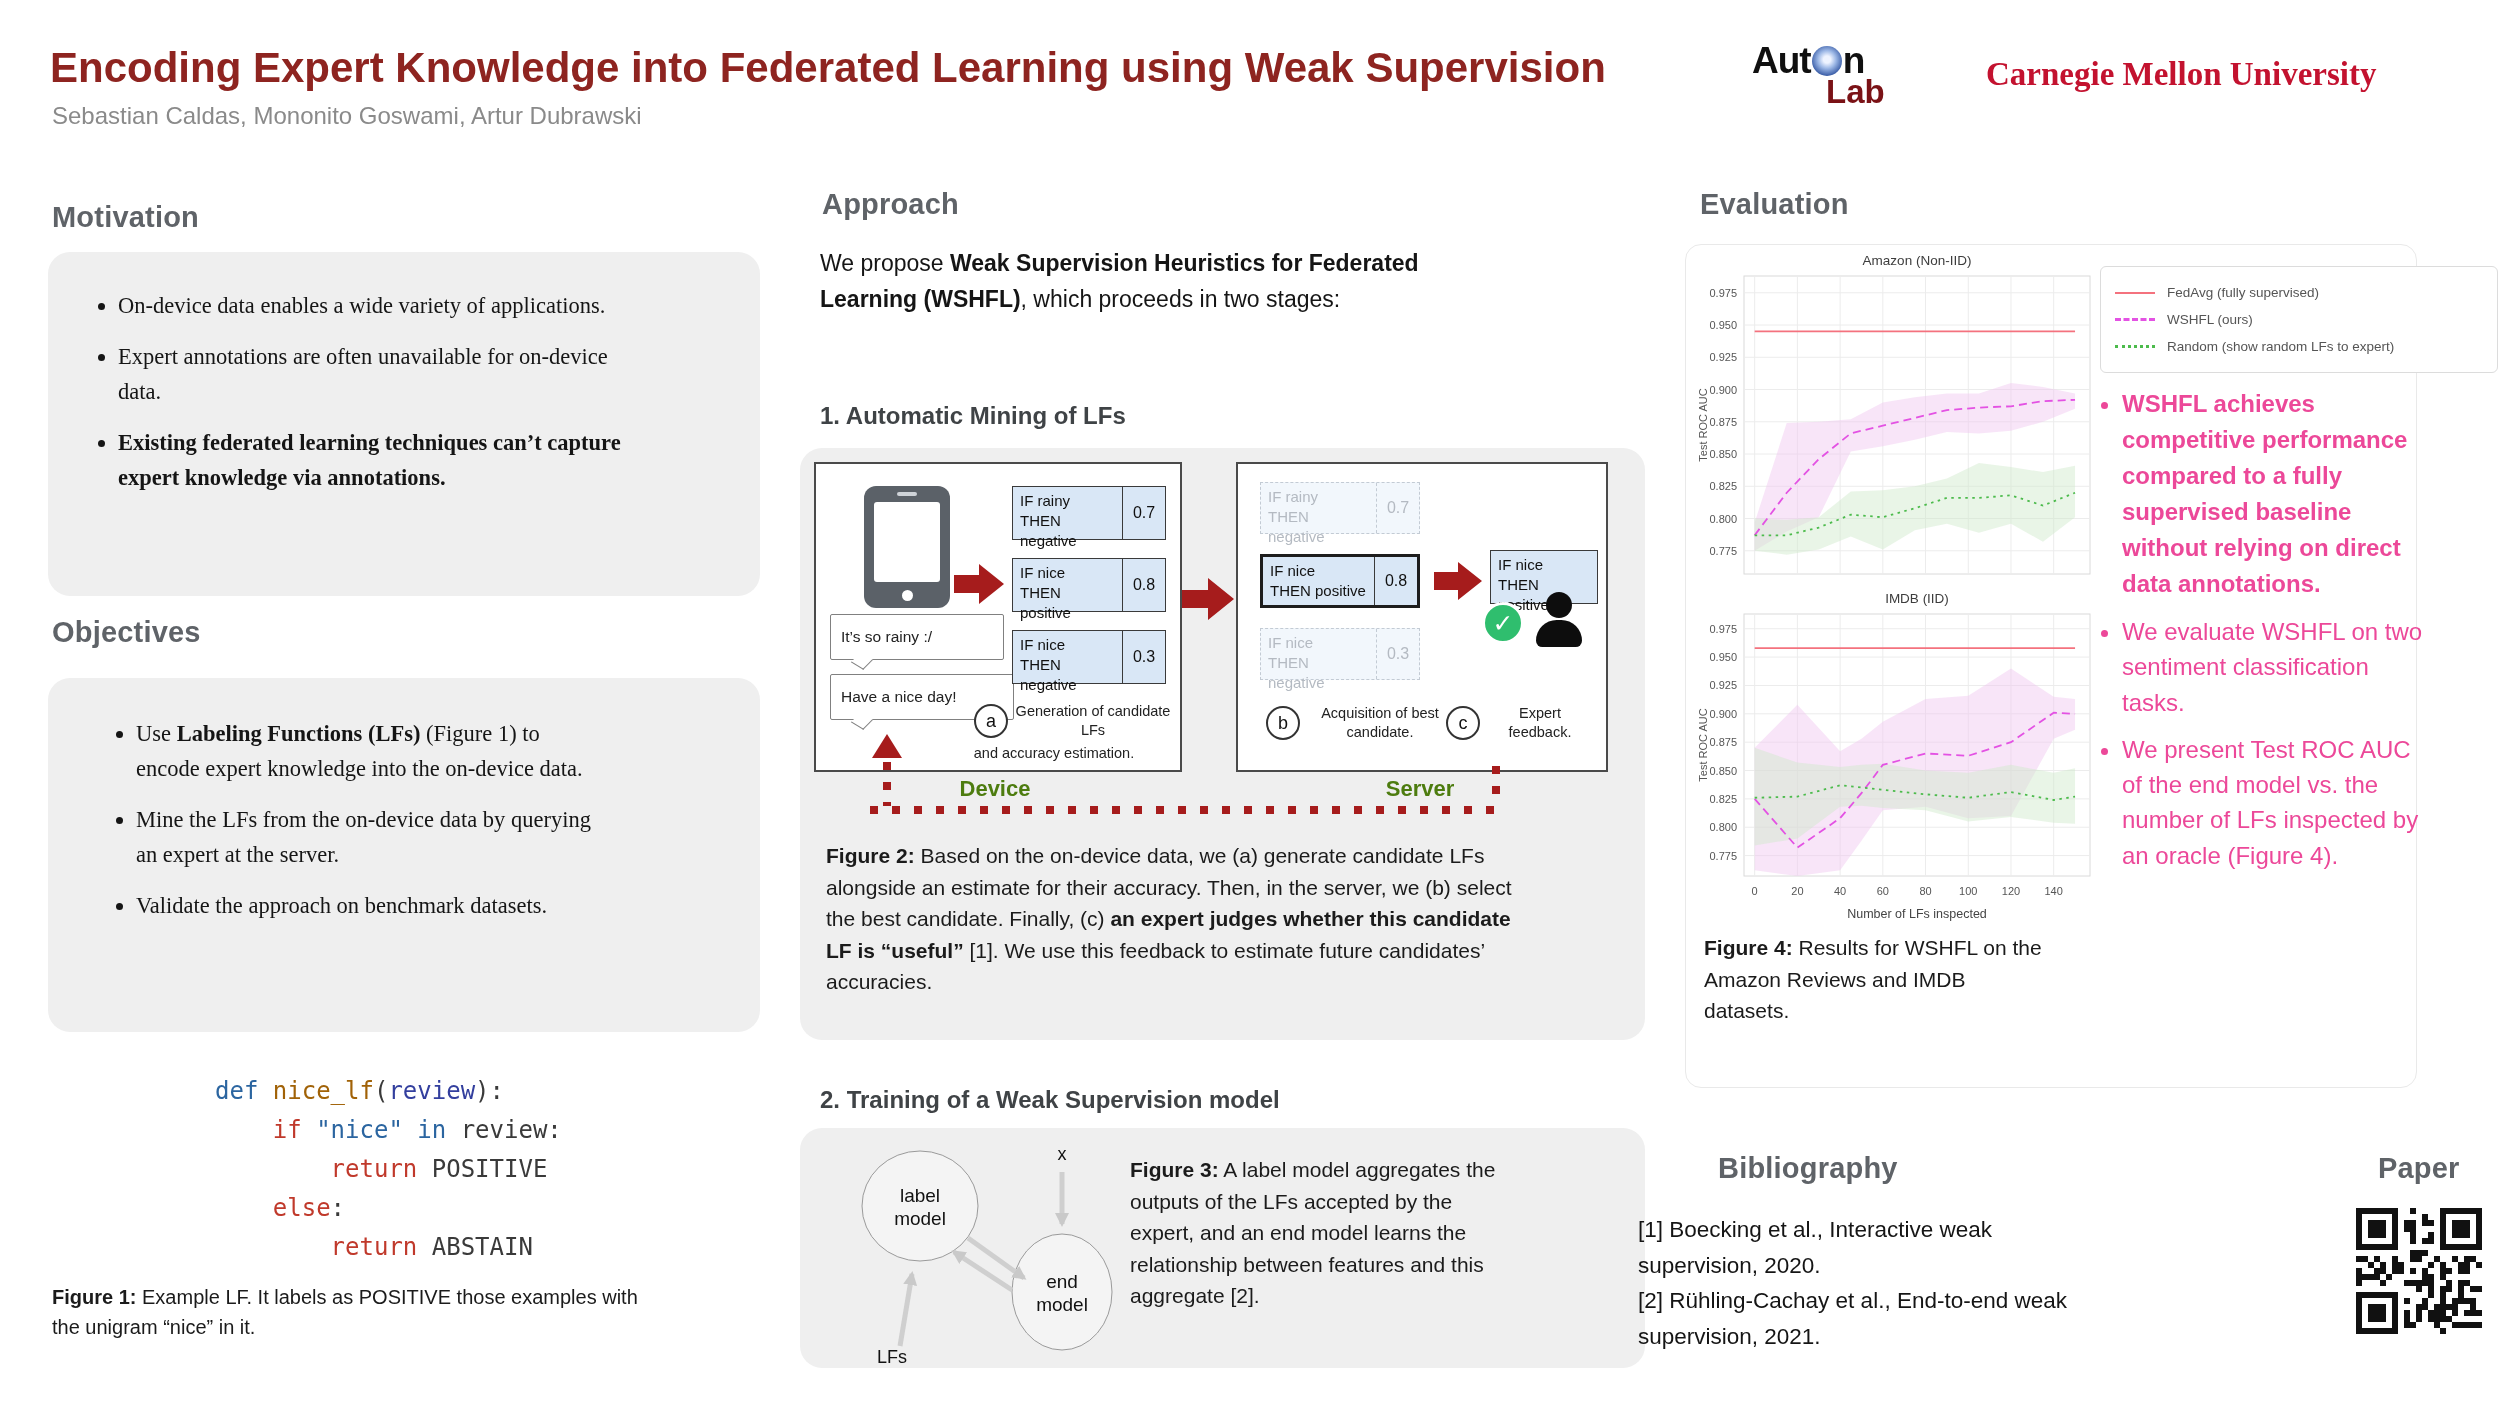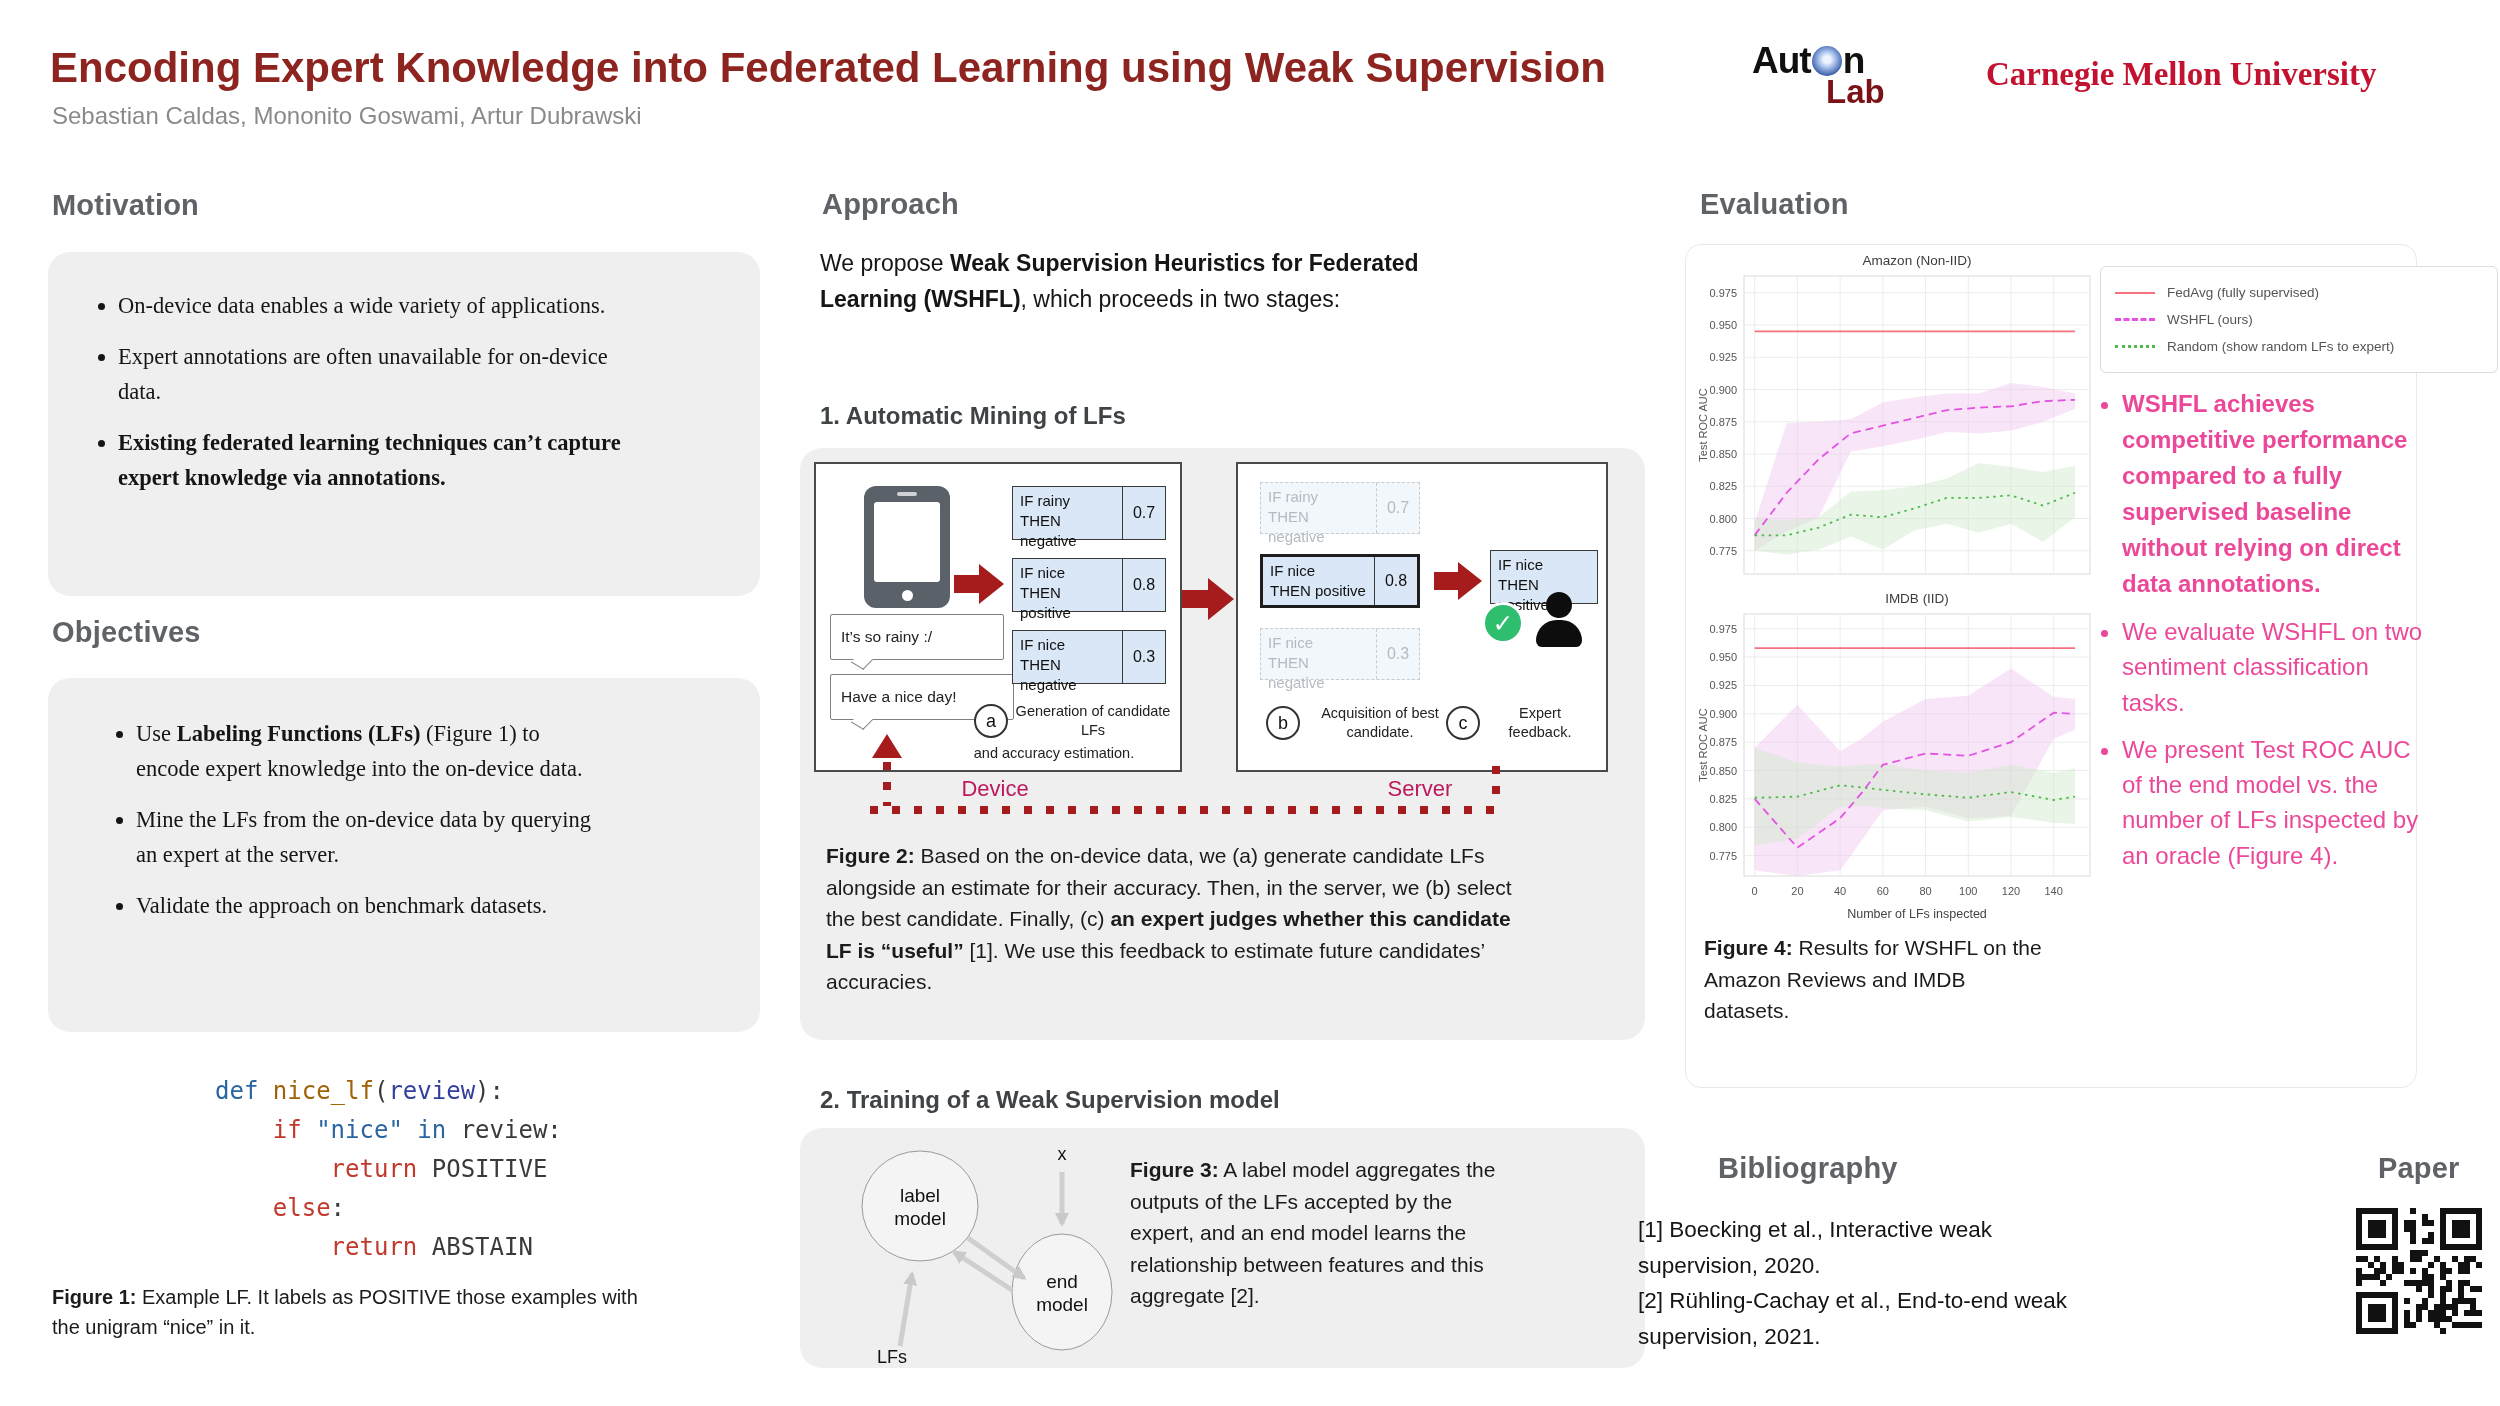--- a/index.html
+++ b/index.html
@@ -28,21 +28,21 @@
     font-size:24px;line-height:39px;white-space:pre;}
   .code .kw{color:#2b65a0;} .code .fn{color:#a16207;} .code .arg{color:#333f9e;}
   .code .red{color:#c0392b;} .code .str{color:#2b65a0;} .code .pl{color:#3a3a3a;}
   .figcap{position:absolute;font-size:20px;line-height:1.5;color:#1b1b1b;}
   .figcap .flabel{font-weight:700;}
   
   .para{position:absolute;font-size:23px;line-height:1.55;color:#151515;}
   .stage{position:absolute;font-size:24px;font-weight:700;color:#3f4346;}
   
   .f2box{position:absolute;background:#fff;border:2px solid #4a4a4a;}
-  .f2label{position:absolute;font-size:22px;color:#be185d;text-align:center;}
+  .f2label{position:absolute;font-size:22px;color:#4d7c0f;text-align:center;font-weight:bold;}
   .chip{position:absolute;display:flex;border:1.6px solid #3a3a3a;background:#d9e7f6;box-sizing:border-box;}
   .chip .rule{flex:1;padding:4px 7px;font-size:15px;line-height:1.32;color:#111;}
   .chip .num{width:42px;border-left:1.6px solid #3a3a3a;display:flex;align-items:center;justify-content:center;font-size:16px;color:#111;}
   .chip.ghost{border:1.6px dashed #c3cbd4;background:#f2f7fc;}
   .chip.ghost .rule,.chip.ghost .num{color:#b4bac2;}
   .chip.ghost .num{border-left:1.6px dashed #c3cbd4;}
   .chip.strong{border:3px solid #1d1d1d;}
   .bubble{position:absolute;border:1.5px solid #808080;background:#fff;font-size:15.5px;color:#222;
     display:flex;align-items:center;padding:0 10px;border-radius:2px;}
   .bubble::after{content:'';position:absolute;left:24px;bottom:-9px;width:13px;height:13px;background:#fff;
@@ -88,21 +88,21 @@
   <div class="autonlab">
     <div class="row1">
       <span>Aut</span>
         <span class="eye"></span>
         <span>n</span>
     </div>
     <div class="row2">Lab</div>
   </div>
   <div class="cmu">Carnegie Mellon University</div>
 
-  <div class="sec-heading" style="left:52px;top:189px">Motivation</div>
+  <div class="sec-heading" style="left:52px;top:201px">Motivation</div>
   <div class="panel" style="left:48px;top:252px;width:712px;height:344px">
     <ul class="blist" style="margin:36px 0 0 40px;width:520px">
       <li>On-device data enables a wide variety of applications.</li>
       <li>Expert annotations are often unavailable for on-device data.</li>
       <li class="bold">Existing federated learning techniques can’t capture expert knowledge via annotations.</li>
     </ul>
   </div>
 
   <div class="sec-heading" style="left:52px;top:616px">Objectives</div>
   <div class="panel" style="left:48px;top:678px;width:712px;height:354px">

